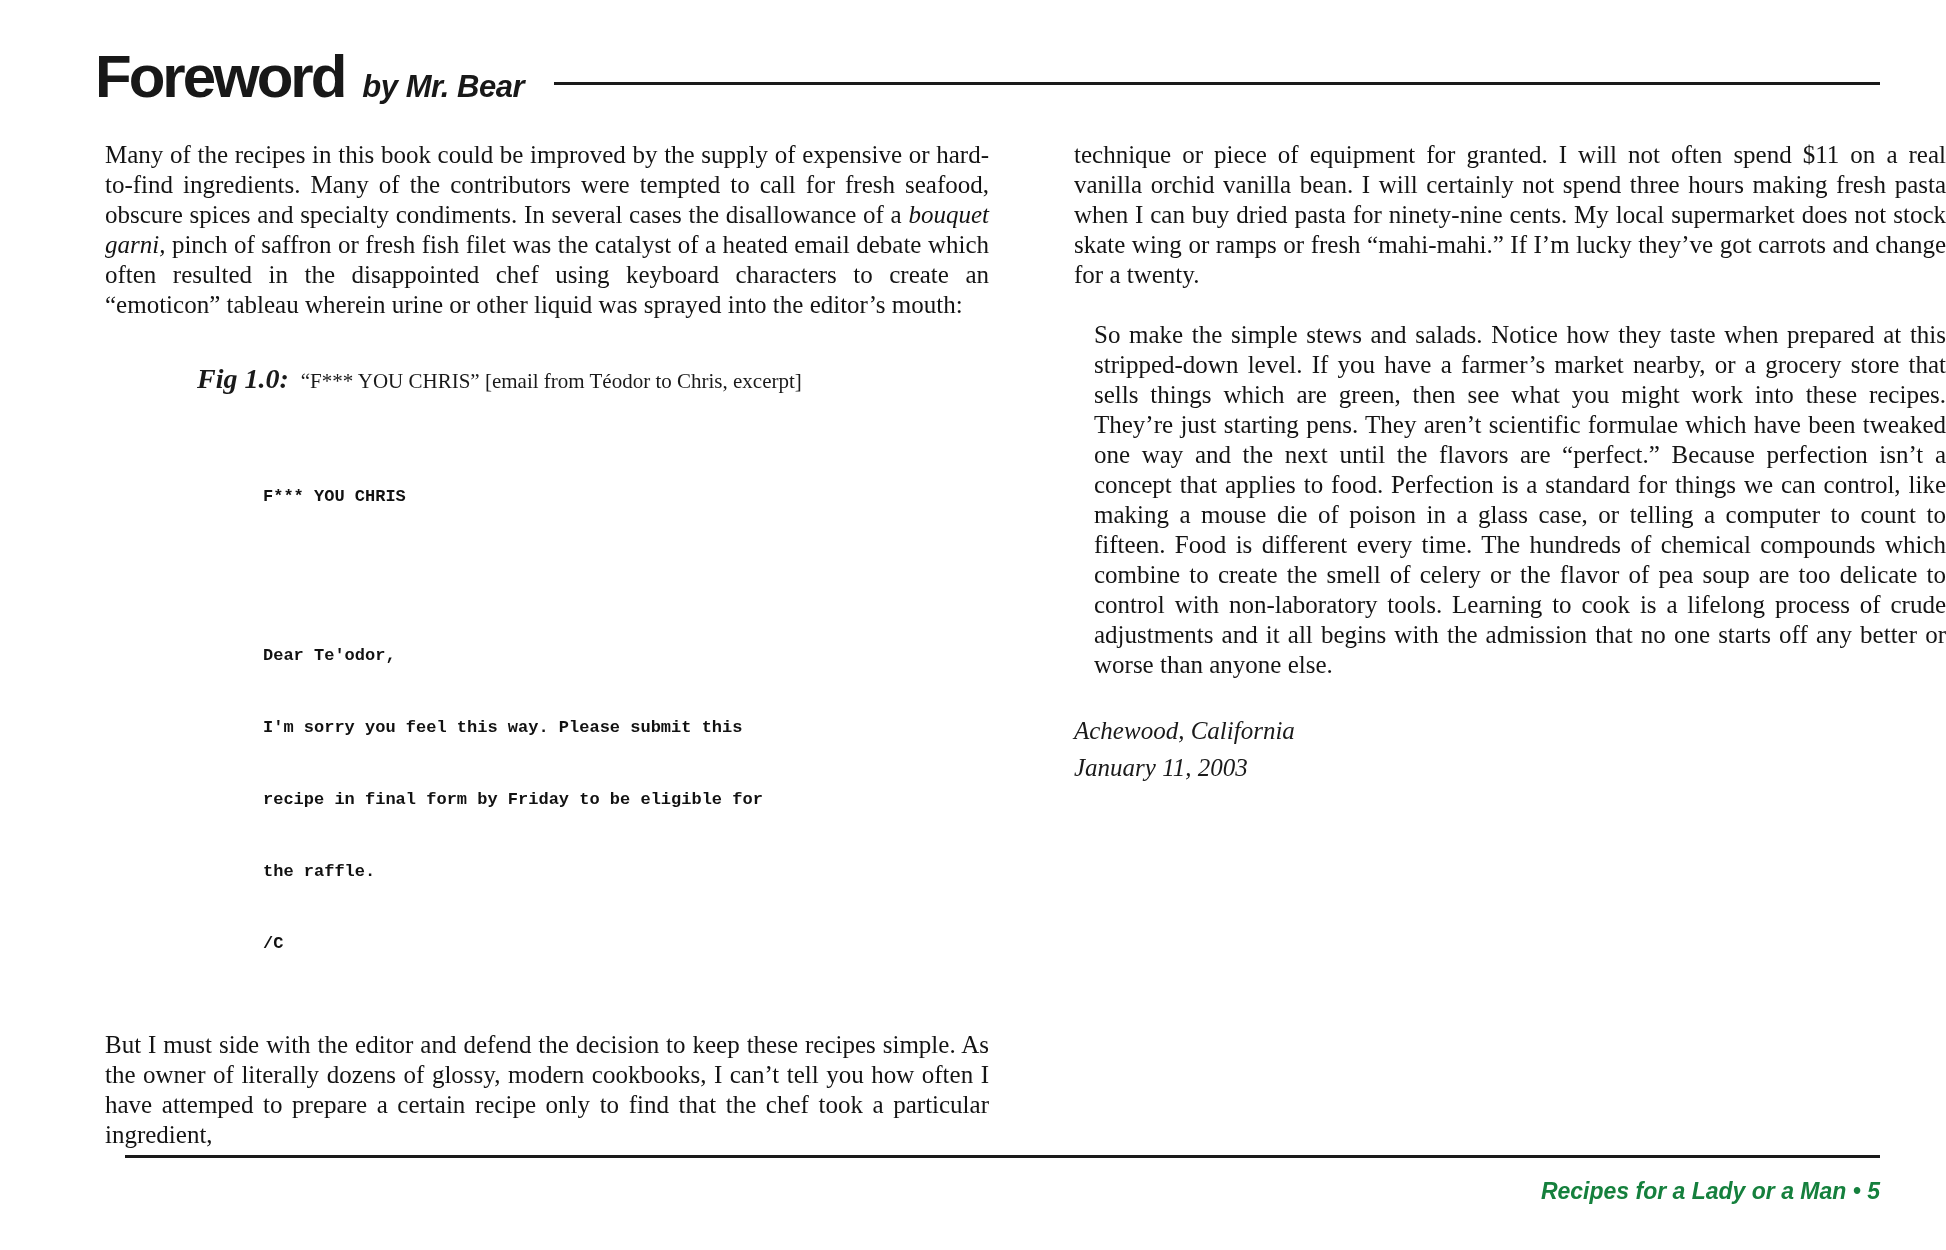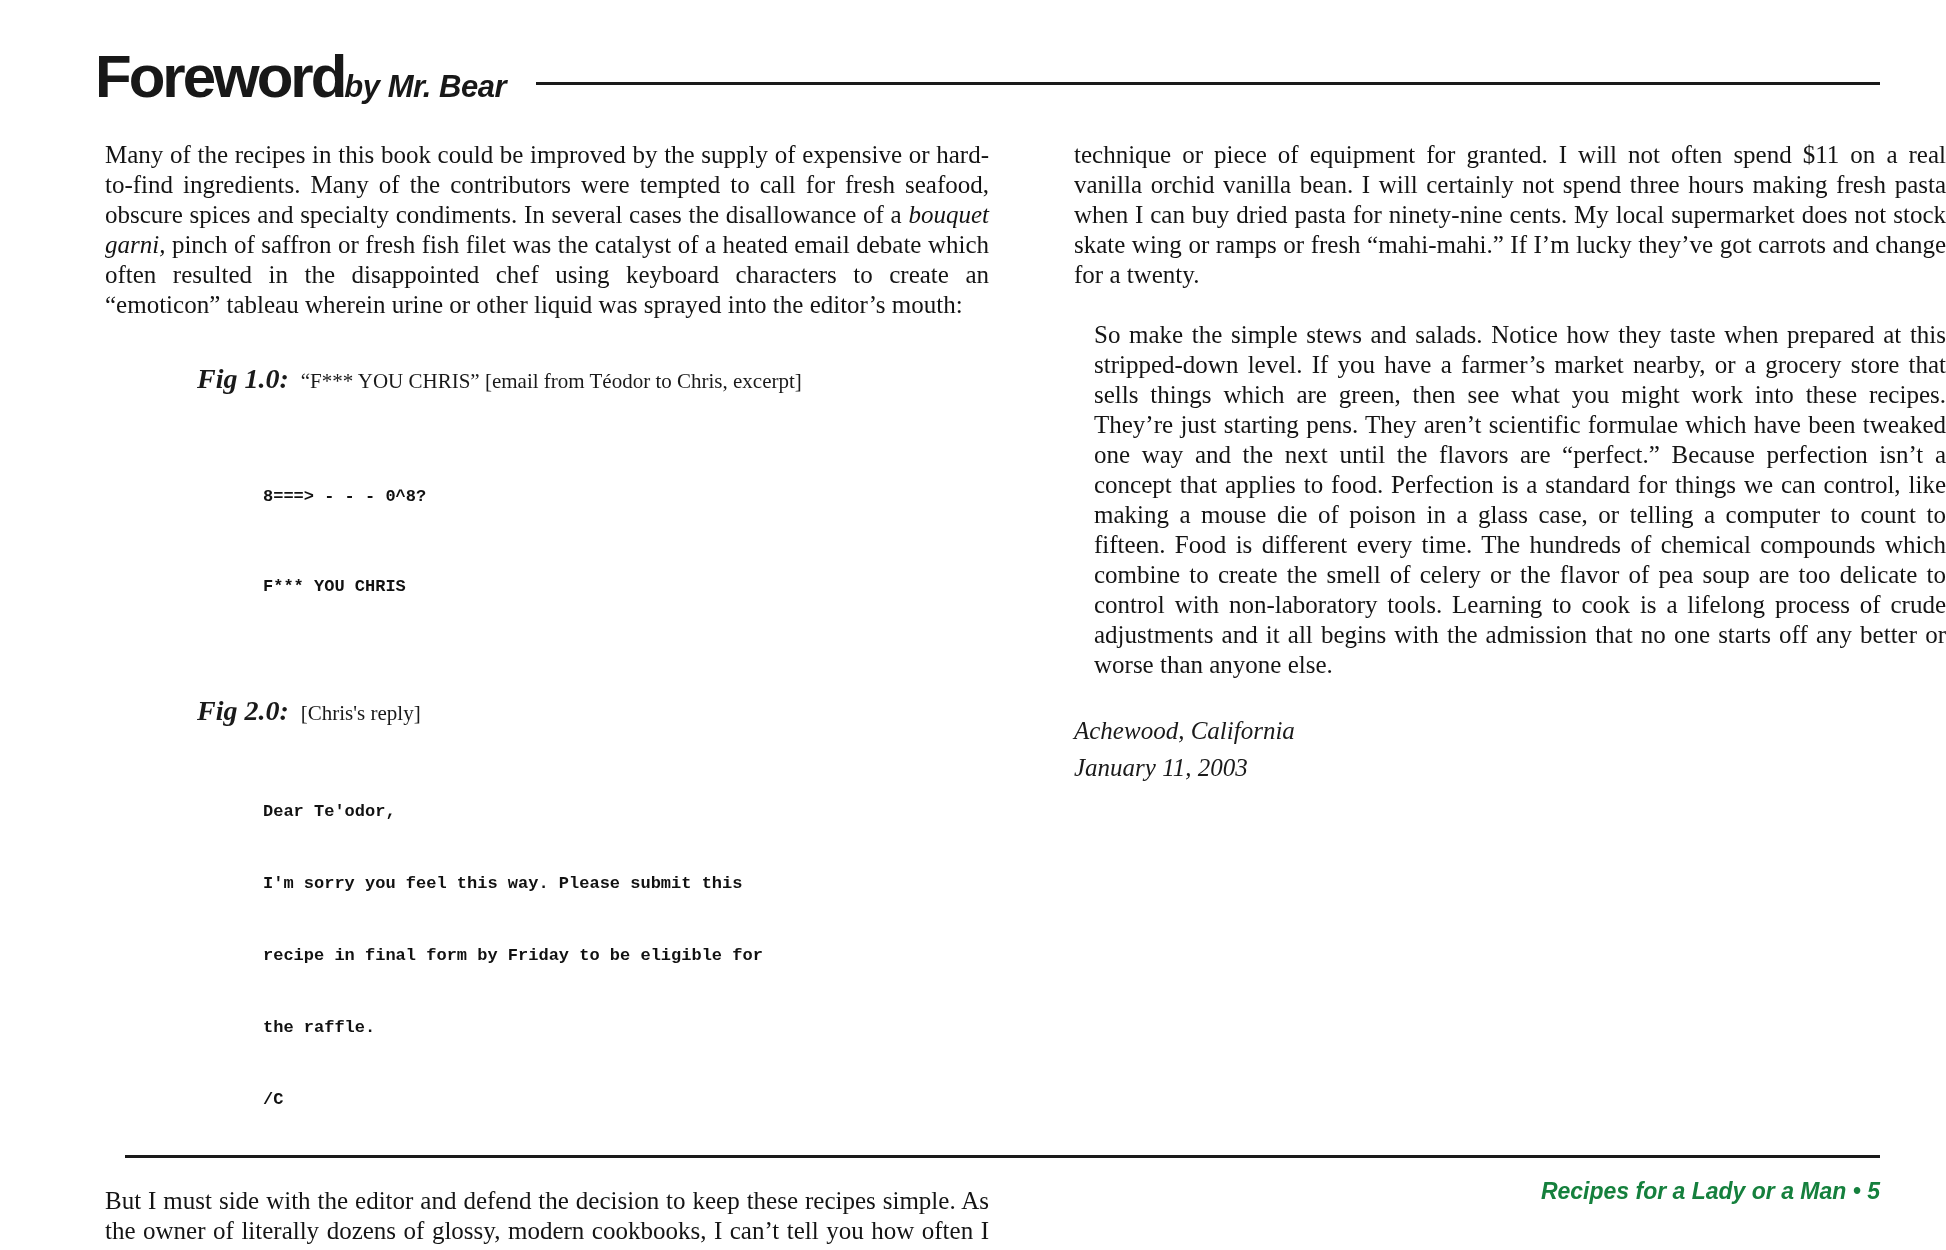--- a/index.html
+++ b/index.html
@@ -19,20 +19,21 @@
     position: absolute;
     left: 95px;
     top: 42px;
     right: 66px;
     display: flex;
     align-items: center;
   }
   .title-group {
     display: flex;
     align-items: baseline;
+    gap: 18px;
     white-space: nowrap;
   }
   .page-title {
     font-family: "Liberation Sans", sans-serif;
     font-weight: bold;
     font-size: 60px;
     letter-spacing: -3px;
     color: #181818;
   }
   .byline {
@@ -139,27 +140,23 @@
   </div>
 
   <div class="column col-left">
     <p class="body-text"><span>Many of the recipes in this book could be improved by the supply of expensive or hard-to-find ingredients. Many of the contributors were tempted to call for fresh seafood, obscure spices and specialty condiments. In several cases the disallowance of a </span><em>bouquet garni,</em><span> pinch of saffron or fresh fish filet was the catalyst of a heated email debate which often resulted in the disappointed chef using keyboard characters to create an “emoticon” tableau wherein urine or other liquid was sprayed into the editor’s mouth:</span></p>
 
     <div class="fig-caption">
       <span class="fig-label">Fig 1.0:</span><span class="fig-text">“F*** YOU CHRIS” [email from Téodor to Chris, excerpt]</span>
     </div>
 
     <div class="code-block spray">
-      <div>8===&gt; - - - 0^8?</div>
       <div>F*** YOU CHRIS</div>
     </div>
 
-    <div class="fig-caption" style="margin-top:34px;">
-      <span class="fig-label">Fig 2.0:</span><span class="fig-text">[Chris's reply]</span>
-    </div>
 
     <div class="code-block reply">
       <div>Dear Te'odor,</div>
       <div>I'm sorry you feel this way. Please submit this</div>
       <div>recipe in final form by Friday to be eligible for</div>
       <div>the raffle.</div>
       <div>/C</div>
     </div>
 
     <p class="body-text para-gap">But I must side with the editor and defend the decision to keep these recipes simple. As the owner of literally dozens of glossy, modern cookbooks, I can’t tell you how often I have attemped to prepare a certain recipe only to find that the chef took a particular ingredient,</p>

